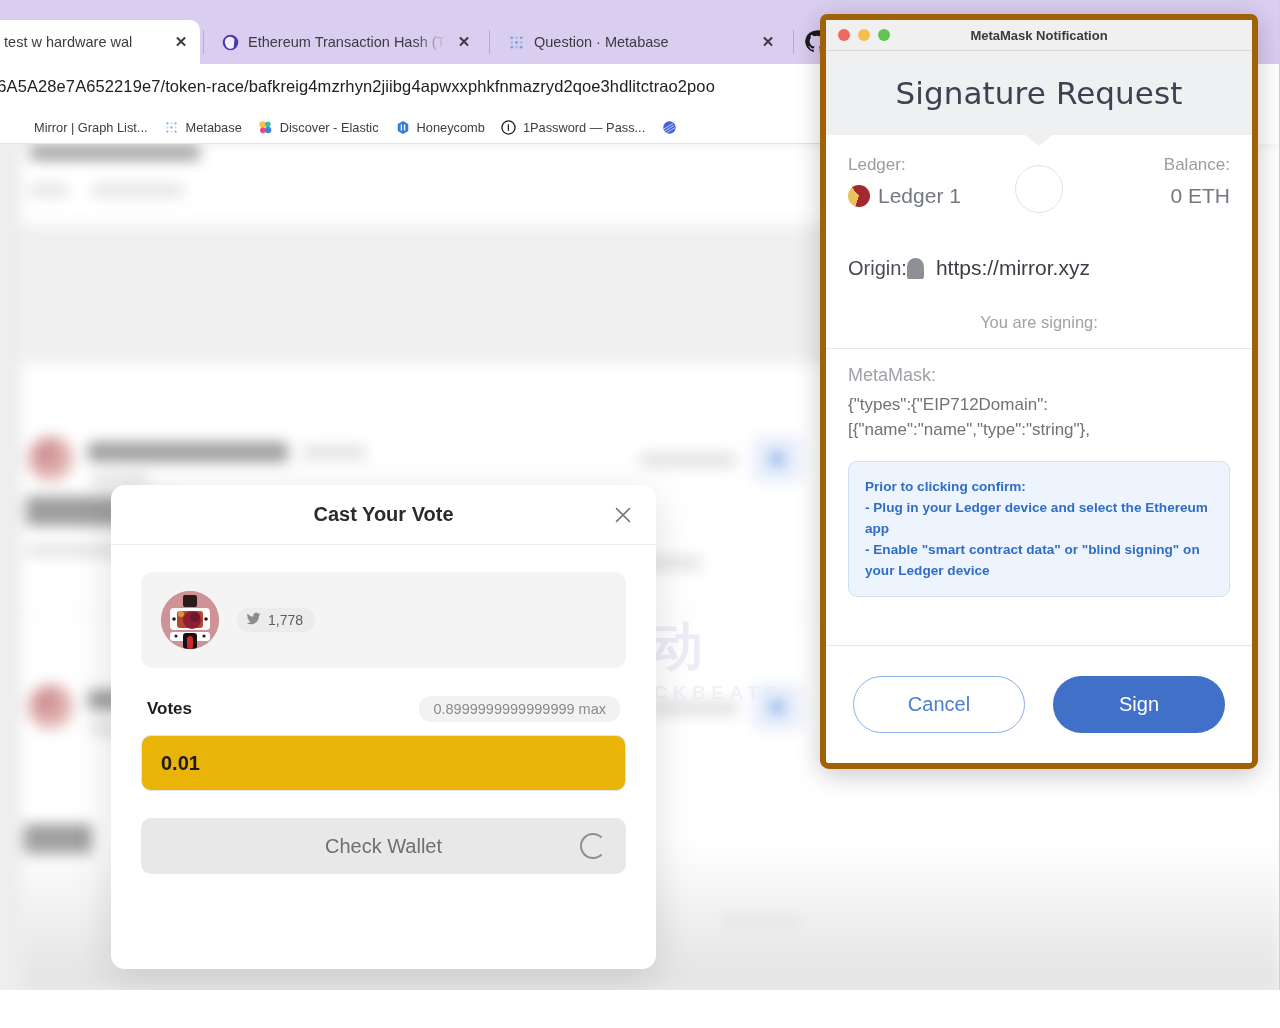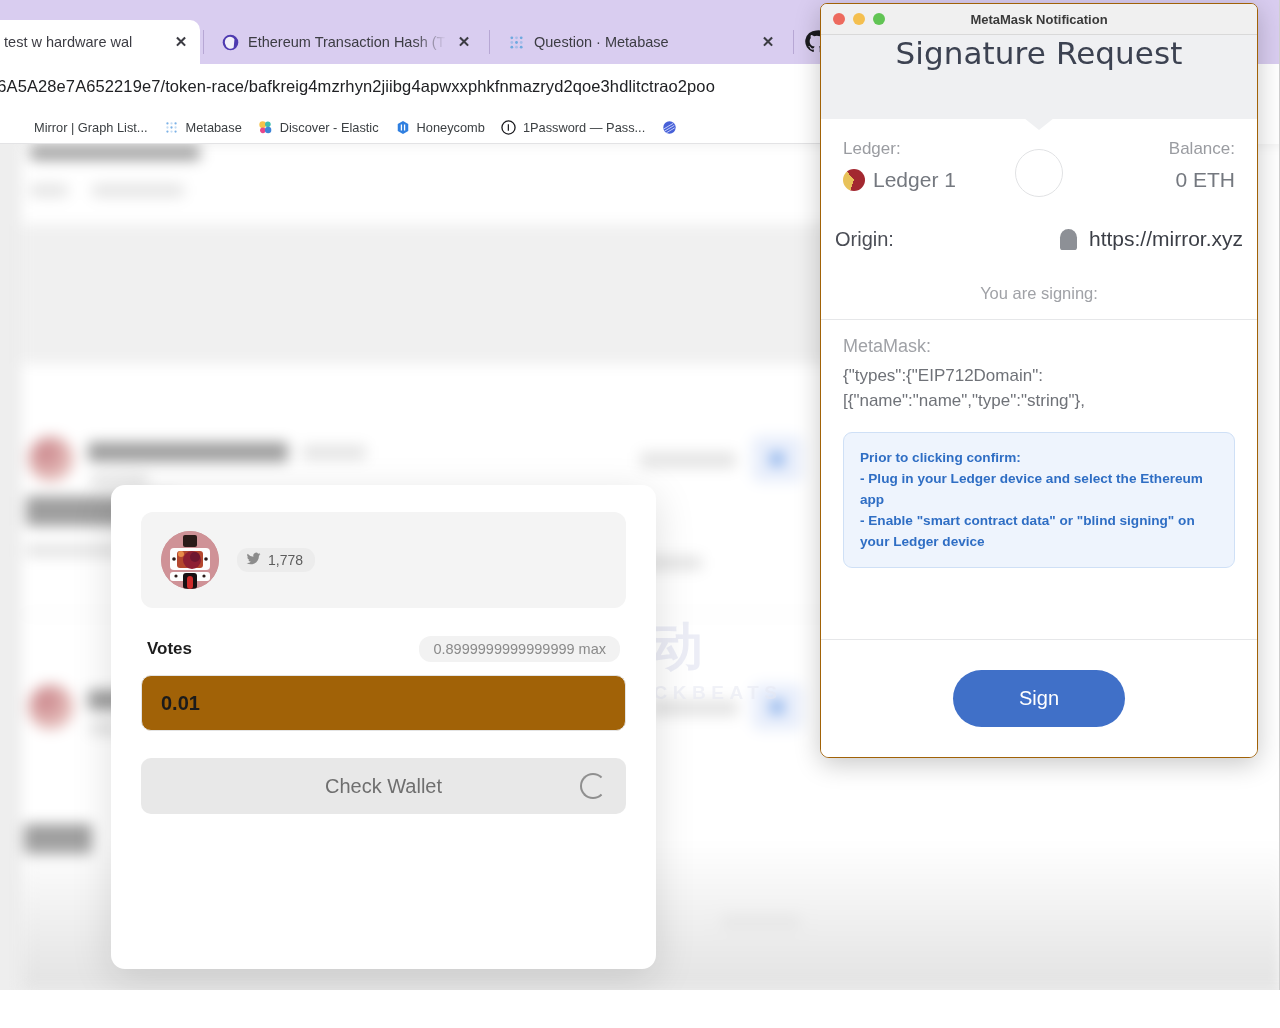--- a/index.html
+++ b/index.html
@@ -170,53 +170,53 @@
   }
   .votes-label { font-size: 17px; font-weight: 700; color: #1d1d1d; }
   .max-chip {
     background: #f2f2f2; border-radius: 12px; padding: 5px 14px;
     font-size: 14.5px; color: #8a8a8a;
   }
   .votes-input {
     margin-top: 13px; height: 56px; border: 1px solid #e4e4e4; border-radius: 10px;
     display: flex; align-items: center; padding: 0 19px;
     font-size: 20px; font-weight: 700; color: #1b1b1b;
-    background: #a16207;
+    background: #eab308;
   }
   .check-wallet {
     margin-top: 27px; height: 56px; background: #e8e8e8; border-radius: 10px;
     position: relative; display: flex; align-items: center; justify-content: center;
     font-size: 20px; color: #6f6f6f;
   }
   .spinner {
     position: absolute; right: 20px; top: 50%; transform: translateY(-50%);
     width: 26px; height: 26px; border-radius: 50%;
     border: 2px solid #8f8f8f; border-right-color: transparent; border-top-color: #8f8f8f;
   }
 
   
   .mm-window {
-    position: absolute; left: 820px; top: 3px; width: 438px; height: 755px;
+    position: absolute; left: 820px; top: 14px; width: 438px; height: 755px;
     background: #ffffff; border-radius: 7px 7px 9px 9px;
     box-shadow: 0 6px 26px rgba(0,0,0,.22);
-    overflow: hidden; border: 1px solid #a16207;
+    overflow: hidden; border: 6px solid #a16207;
   }
   .mm-titlebar {
     height: 31px; background: #f0f0f0; border-bottom: 1px solid #d9d9d9;
     display: flex; align-items: center; position: relative;
   }
   .traffic { display: flex; gap: 8px; padding-left: 12px; }
   .traffic i { width: 12px; height: 12px; border-radius: 50%; display: block; }
   .mm-wtitle {
     position: absolute; left: 0; right: 0; text-align: center;
     font-size: 13px; font-weight: 700; color: #3a3a3a;
   }
   .mm-header {
     height: 84px; background: #eff0f2; position: relative;
-    display: flex; align-items: flex-start; justify-content: center;
+    display: flex; align-items: center; justify-content: center;
   }
   .mm-header h1 {
     font-size: 31px; font-weight: 400; color: #3c4251; letter-spacing: .1px;
     font-family: "DejaVu Sans", sans-serif;
   }
   .mm-notch {
     position: absolute; left: 50%; bottom: -11px; transform: translateX(-50%);
     width: 0; height: 0; border-left: 15px solid transparent;
     border-right: 15px solid transparent; border-top: 12px solid #eff0f2;
   }
@@ -229,22 +229,22 @@
     background: conic-gradient(from 200deg, #e8c25a 0deg 120deg, #a32830 120deg 360deg);
   }
   .mm-acct-name { font-size: 21px; color: #74787f; }
   .mm-bal { font-size: 21px; color: #74787f; text-align: right; margin-top: 9px; }
   .mm-circle {
     position: absolute; left: 50%; top: 30px; transform: translateX(-50%);
     width: 48px; height: 48px; border-radius: 50%; border: 1px solid #e1e2e4;
     background: #ffffff;
   }
   .mm-origin {
-    display: flex; align-items: center; justify-content: space-between;
-    padding: 0 14px; margin-top: 35px;
+    display: flex; align-items: center; 
+    padding: 0 22px; margin-top: 48px;
   }
   .mm-origin-k { font-size: 20px; color: #4a4d55; }
   .mm-origin-v { display: flex; align-items: center; gap: 12px; }
   .lock-glyph {
     width: 17px; height: 21px; background: #8d9096;
     border-radius: 9px 9px 3px 3px; display: block;
   }
   .mm-origin-url { font-size: 21px; color: #3b3e46; }
   .mm-signing {
     text-align: center; font-size: 16.5px; color: #a0a2a7;
@@ -454,20 +454,28 @@
           <i style="left:0px;  top:62px; height:12px;"></i>
           <i style="left:18px; top:48px; height:26px;"></i>
           <i style="left:36px; top:74px; height:0px;"></i>
           <i style="left:54px; top:44px; height:30px;"></i>
         </div>
         <div class="wm-chars">律动</div>
         <div class="wm-text">BLOCKBEATS</div>
       </div>
 
       <div class="vote-modal">
+        <div class="vm-head">
+          <div class="vm-title">Cast Your Vote</div>
+          <div class="vm-close">
+            <svg viewBox="0 0 24 24" width="22" height="22" fill="none" stroke="#7b7b7b" stroke-width="1.8" stroke-linecap="round">
+                <path d="M5 5l14 14M19 5L5 19"></path>
+              </svg>
+          </div>
+        </div>
 
         <div class="vm-body">
 
           <div class="profile-card">
             <div class="avatar">
               <svg viewBox="0 0 58 58" width="58" height="58">
                 <circle cx="29" cy="29" r="29" fill="#cf9297"></circle>
                 <rect x="22" y="4" width="14" height="12" rx="2" fill="#2a1a18"></rect>
                 <rect x="9" y="17" width="40" height="22" rx="4" fill="#fdfdfd"></rect>
                 <rect x="16" y="20" width="26" height="17" rx="3" fill="#b4472e"></rect>
@@ -566,18 +574,19 @@
       <div class="mm-msg-k">MetaMask:</div>
       <div class="mm-msg-v">{"types":{"EIP712Domain":
 [{"name":"name","type":"string"},</div>
     </div>
 
     <div class="mm-note">Prior to clicking confirm:
 - Plug in your Ledger device and select the Ethereum app
 - Enable "smart contract data" or "blind signing" on your Ledger device</div>
 
     <div class="mm-footer">
+      <div class="mm-btn cancel">Cancel</div>
       <div class="mm-btn sign">Sign</div>
     </div>
 
   </div>
 
 </div>
 
 </body></html>

